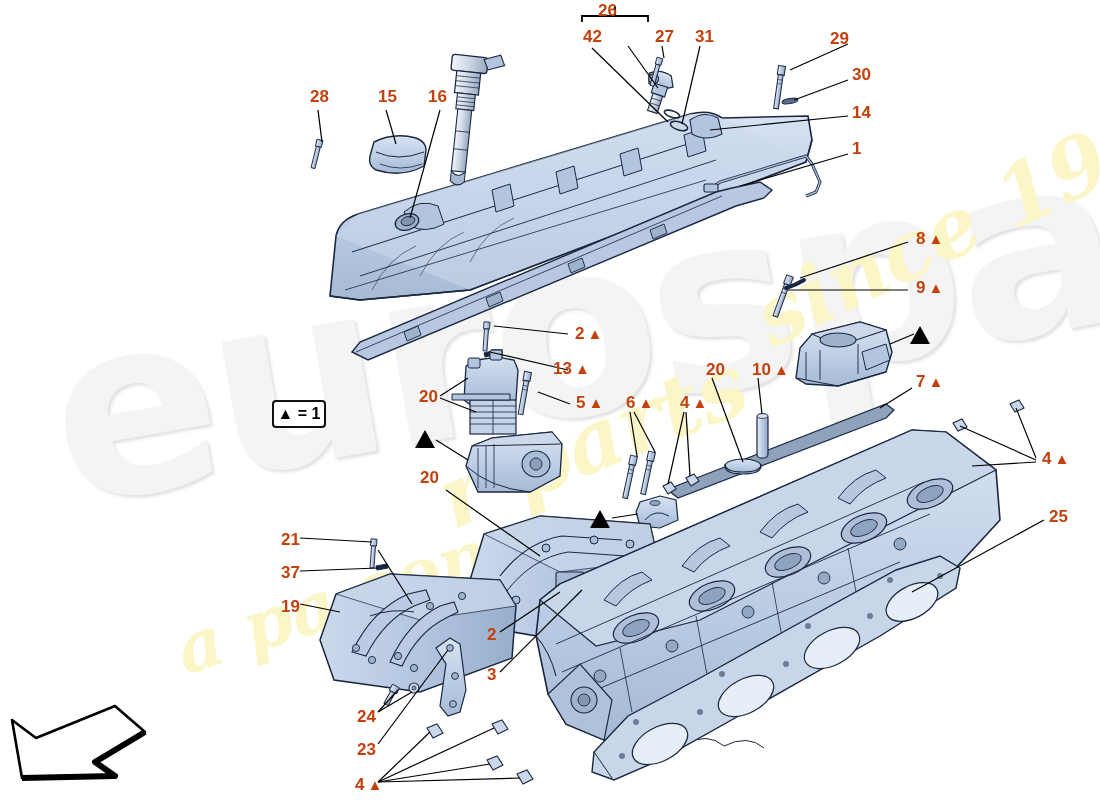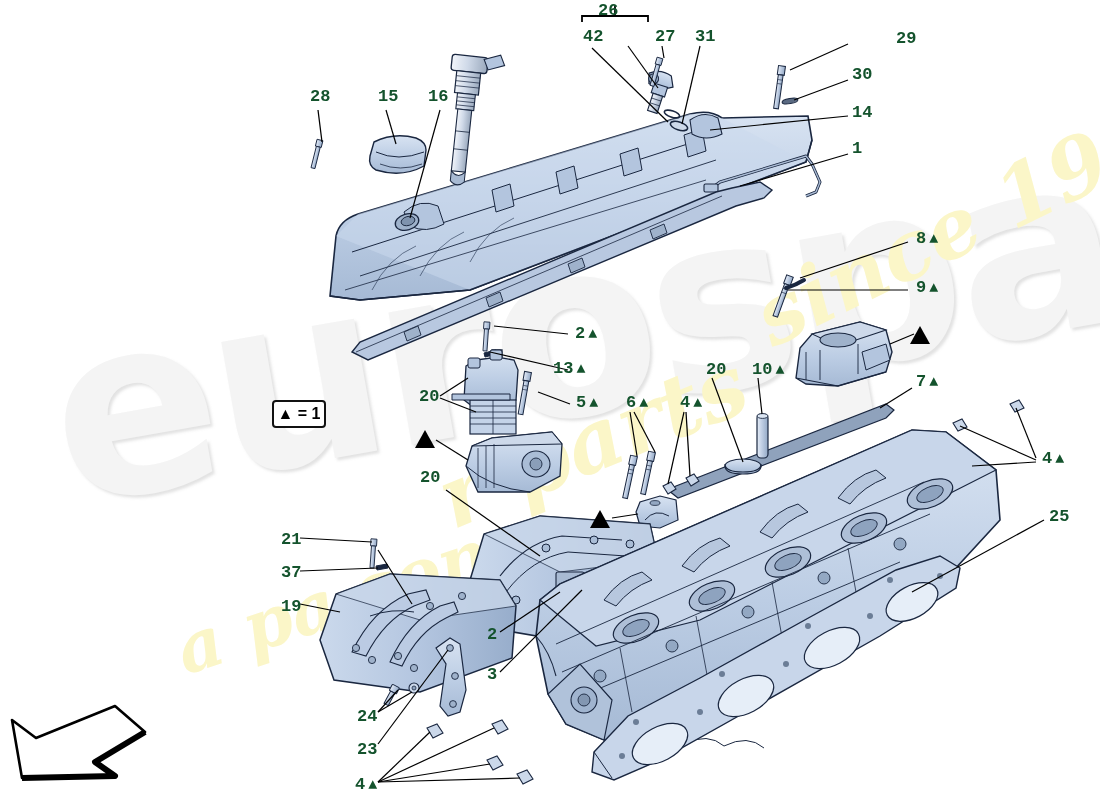--- a/index.html
+++ b/index.html
@@ -41,22 +41,22 @@
     transform:rotate(-22deg);
     white-space:nowrap;
   }
 
   
   #art{position:absolute;left:0;top:0;width:1100px;height:800px;}
 
   
   .lbl{
     position:absolute;
-    font-family:Liberation Mono, monospace;
-    font-weight:bold;font-size:17px;color:#14532d;
+    font-family:Liberation Sans, sans-serif;
+    font-weight:bold;font-size:17px;color:#c2410c;
     white-space:nowrap;line-height:1;
   }
   .lbl .tri{font-size:15px;margin-left:3px;letter-spacing:0;}
 
   .legend{
     position:absolute;left:272px;top:400px;
     width:54px;height:28px;
     border:2px solid #111;border-radius:4px;background:#fff;
     display:flex;align-items:center;justify-content:center;
     font-family:"Liberation Sans",sans-serif;font-weight:bold;font-size:16px;
@@ -566,21 +566,21 @@
     </g>
   </svg>
 
   <div class="lbl" style="left:310px;top:88px">28</div>
   <div class="lbl" style="left:378px;top:88px">15</div>
   <div class="lbl" style="left:428px;top:88px">16</div>
   <div class="lbl" style="left:598px;top:2px">26</div>
   <div class="lbl" style="left:583px;top:28px">42</div>
   <div class="lbl" style="left:655px;top:28px">27</div>
   <div class="lbl" style="left:695px;top:28px">31</div>
-  <div class="lbl" style="left:896px;top:30px">29</div>
+  <div class="lbl" style="left:830px;top:30px">29</div>
   <div class="lbl" style="left:852px;top:66px">30</div>
   <div class="lbl" style="left:852px;top:104px">14</div>
   <div class="lbl" style="left:852px;top:140px">1</div>
 
   <div class="lbl" style="left:916px;top:230px"><span>8</span><span class="tri">▲</span></div>
   <div class="lbl" style="left:916px;top:279px"><span>9</span><span class="tri">▲</span></div>
 
   <div class="lbl" style="left:575px;top:325px"><span>2</span><span class="tri">▲</span></div>
   <div class="lbl" style="left:553px;top:360px"><span>13</span><span class="tri">▲</span></div>
   <div class="lbl" style="left:419px;top:388px">20</div>

